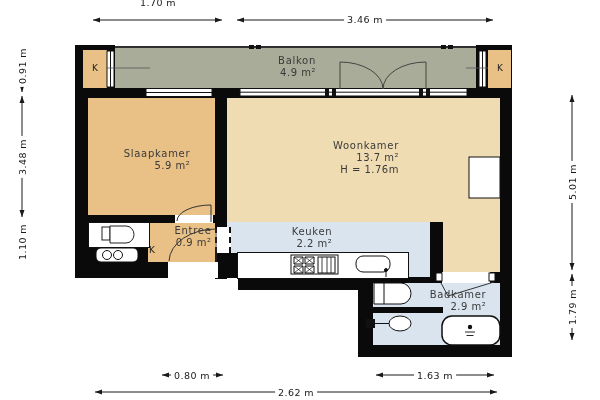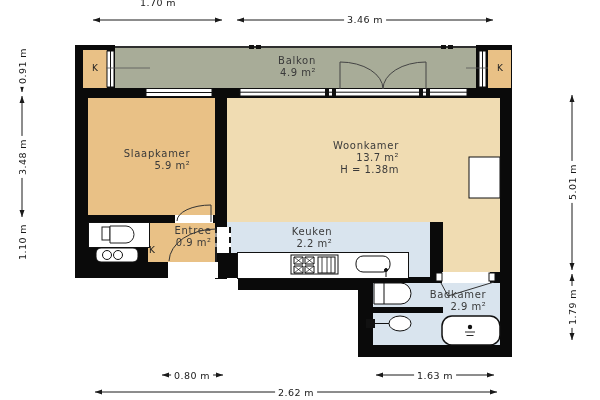--- a/index.html
+++ b/index.html
@@ -158,21 +158,21 @@
     <div>Balkon</div>
     <div class="sub">4.9 m²</div>
   </div>
   <div class="rlabel" style="left:157px;top:160px;">
     <div>Slaapkamer</div>
     <div class="sub">5.9 m²</div>
   </div>
   <div class="rlabel" style="left:366px;top:158px;">
     <div>Woonkamer</div>
     <div class="sub">13.7 m²</div>
-    <div class="sub">H = 1.38m</div>
+    <div class="sub">H = 1.76m</div>
   </div>
   <div class="rlabel" style="left:193px;top:237px;">
     <div>Entree</div>
     <div class="sub">0.9 m²</div>
   </div>
   <div class="rlabel" style="left:312px;top:238px;">
     <div>Keuken</div>
     <div class="sub">2.2 m²</div>
   </div>
   <div class="rlabel" style="left:458px;top:301px;">

